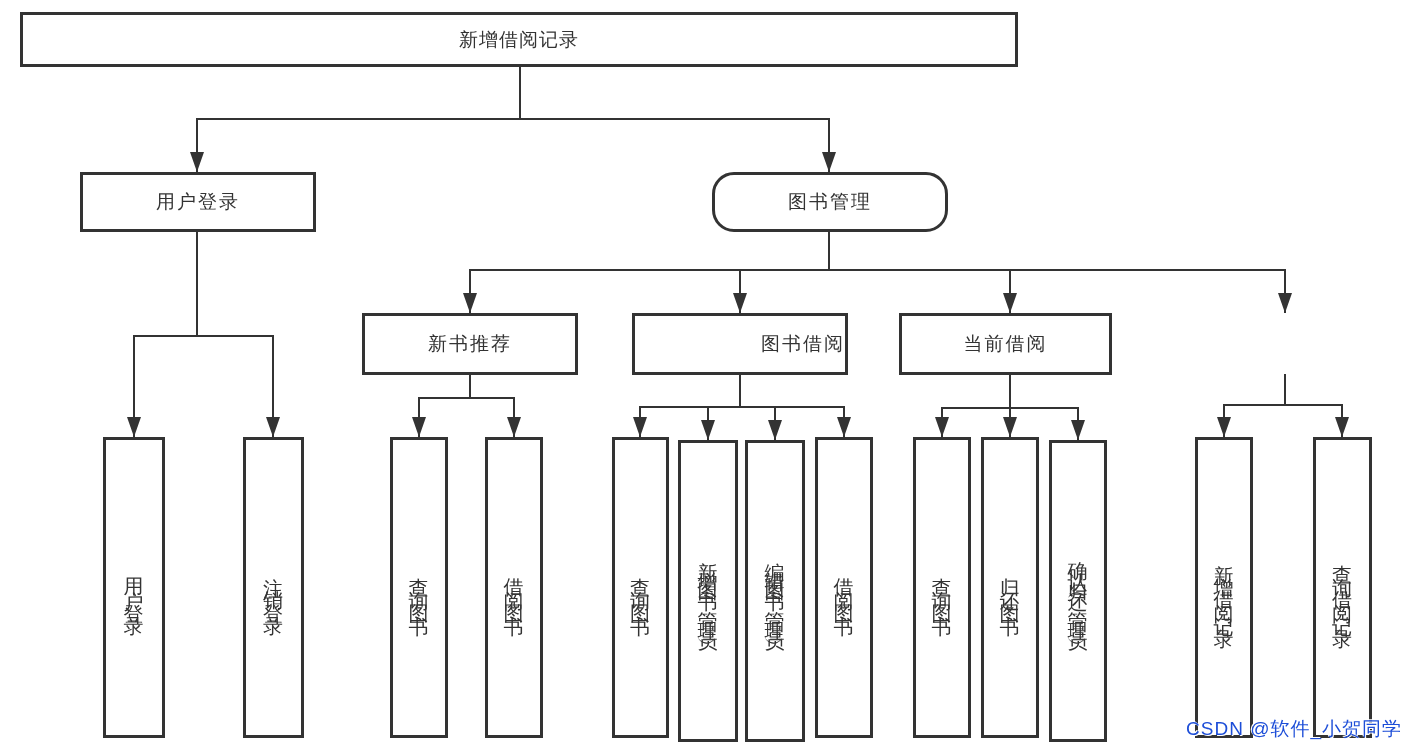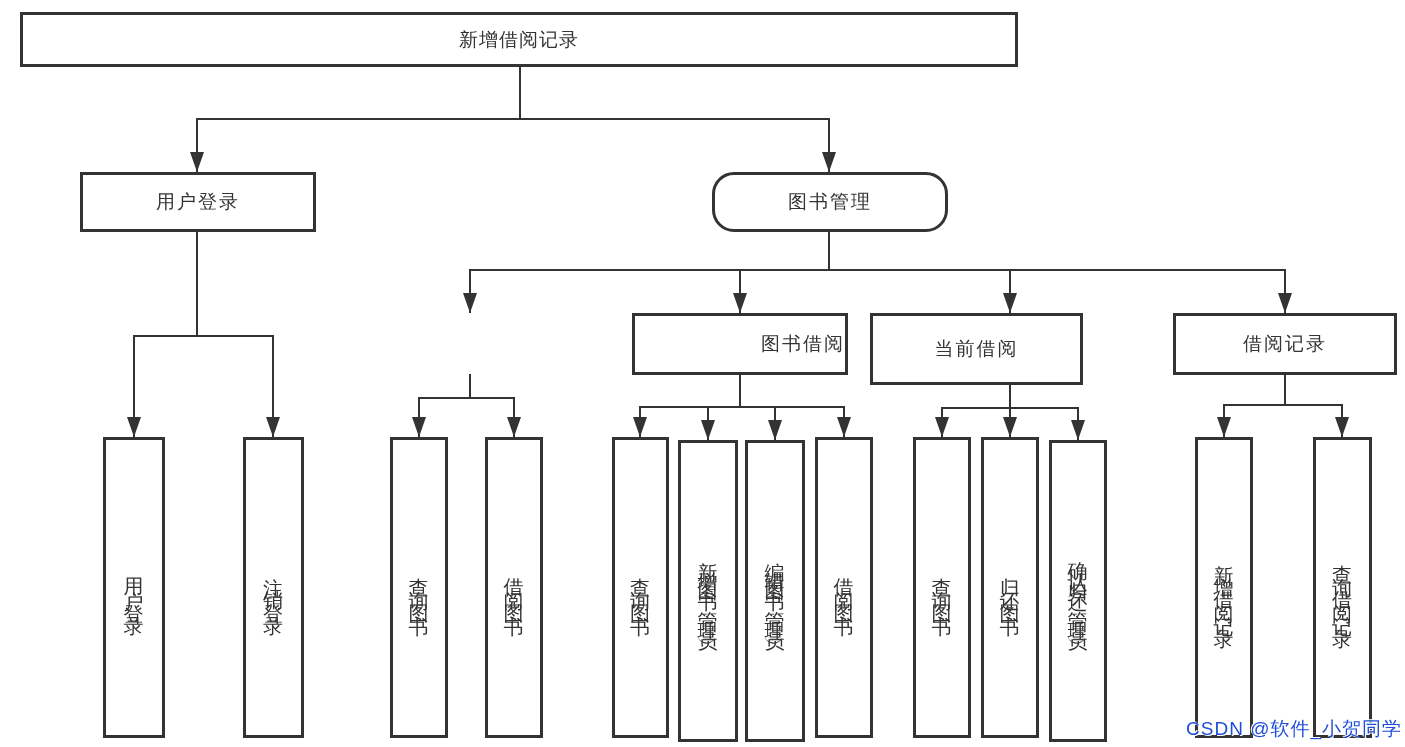--- a/index.html
+++ b/index.html
@@ -42,21 +42,21 @@
     white-space:nowrap;
   }
   .v-text.long{letter-spacing:10px;}
 
   
   #n-root    {left:20px;  top:12px;  width:998px; height:55px;}
   #n-user    {left:80px;  top:172px; width:236px; height:60px;}
   #n-mgmt    {left:712px; top:172px; width:236px; height:60px;border-radius:22px;}
   #n-newbook {left:362px; top:313px; width:216px; height:62px;}
   #n-borrow  {left:632px; top:313px; width:216px; height:62px;justify-content:flex-end;}
-  #n-current {left:870px; top:313px; width:213px; height:72px;}
+  #n-current {left:899px; top:313px; width:213px; height:62px;}
   #n-record  {left:1173px;top:313px; width:224px; height:62px;}
 
   #lf-user-login   {left:103px; top:437px; width:62px; height:301px;}
   #lf-logout       {left:243px; top:437px; width:61px; height:301px;}
   #lf-nb-query     {left:390px; top:437px; width:58px; height:301px;}
   #lf-nb-borrow    {left:485px; top:437px; width:58px; height:301px;}
   #lf-bw-query     {left:612px; top:437px; width:57px; height:301px;}
   #lf-bw-add       {left:678px; top:440px; width:60px; height:302px;}
   #lf-bw-edit      {left:745px; top:440px; width:60px; height:302px;}
   #lf-bw-borrow    {left:815px; top:437px; width:58px; height:301px;}
@@ -125,28 +125,28 @@
     <span class="h-text">新增借阅记录</span>
   </div>
 
   <div class="box" id="n-user">
     <span class="h-text">用户登录</span>
   </div>
   <div class="box" id="n-mgmt">
     <span class="h-text">图书管理</span>
   </div>
 
+  <div class="box" id="n-newbook">
+    <span class="h-text">新书推荐</span>
+  </div>
   <div class="box" id="n-borrow">
     <span class="h-text">图书借阅</span>
   </div>
   <div class="box" id="n-current">
     <span class="h-text">当前借阅</span>
-  </div>
-  <div class="box" id="n-record">
-    <span class="h-text">借阅记录</span>
   </div>
 
   <div class="box" id="lf-user-login">
     <span class="v-text">用户登录</span>
   </div>
   <div class="box" id="lf-logout">
     <span class="v-text">注销登录</span>
   </div>
 
   <div class="box" id="lf-nb-query">

